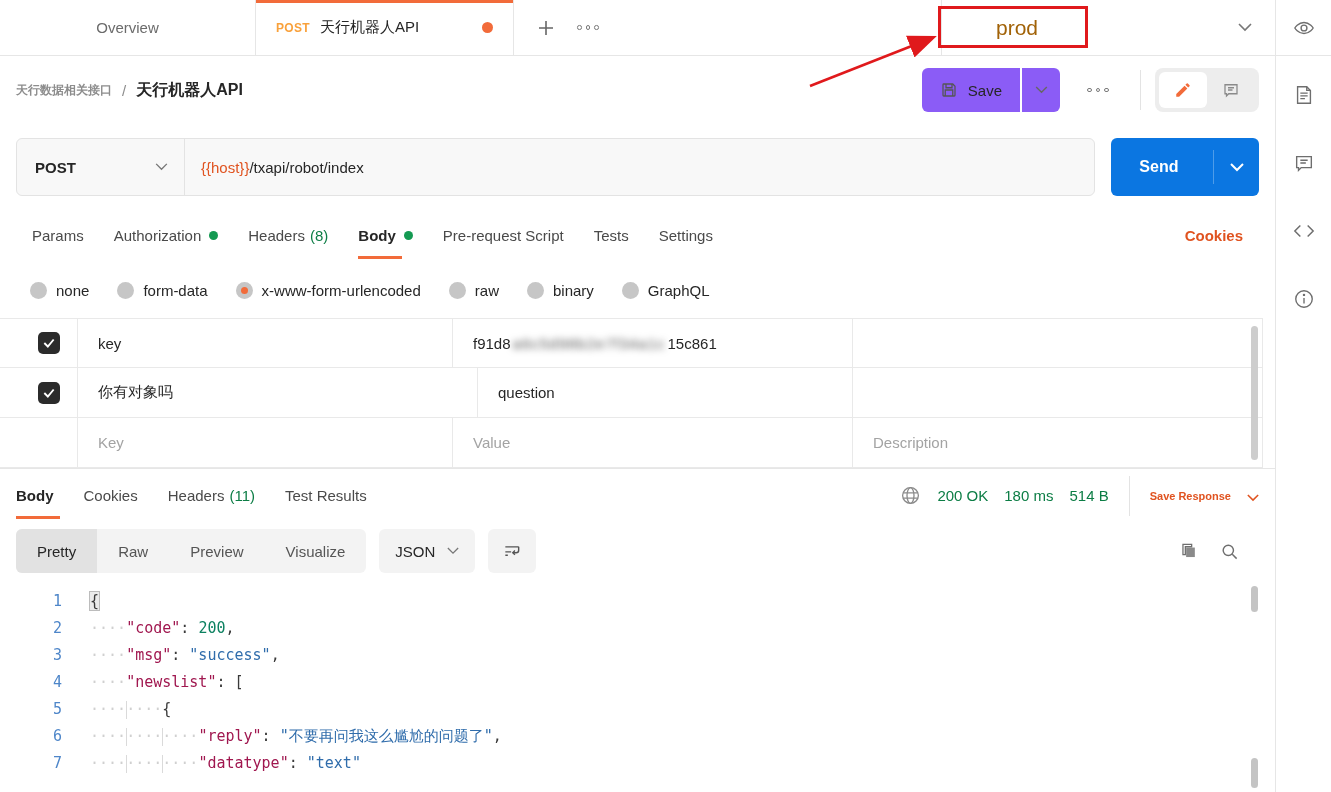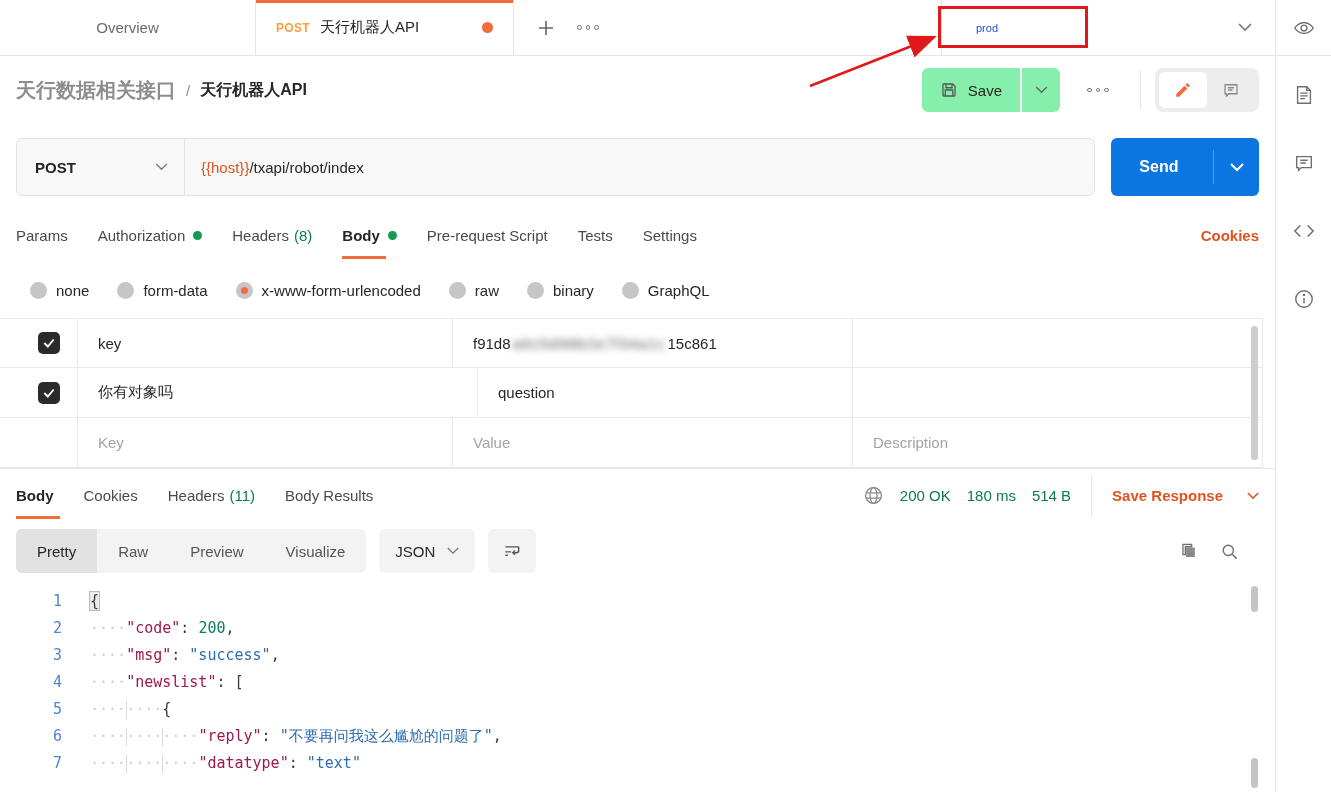--- a/index.html
+++ b/index.html
@@ -25,31 +25,31 @@
   .tab-method{color:var(--post-amber); font-weight:bold; font-size:12px; letter-spacing:.3px; margin-right:10px;}
   .tab-title{font-size:15px; color:var(--ink);}
   .odot{width:11px; height:11px; border-radius:50%; background:var(--orange); margin-left:auto;}
   .iconbtn{display:flex; align-items:center; justify-content:center; color:#666; background:none; border:none; cursor:pointer;}
   .plusbtn{width:40px; margin-left:12px;}
   .dots{display:inline-flex; gap:4px; align-items:center;}
   .dots i{width:4.5px; height:4.5px; border-radius:50%; border:1.4px solid #7a7a7a; display:block;}
   .tab-more{width:44px;}
   .envbox{position:absolute; left:941px; top:0; bottom:0; width:335px; border-left:1px solid var(--border);
           display:flex; align-items:center; padding:0 24px 0 34px;}
-  .envname{color:#1d4ed8; font-size:11px;}
+  .envname{color:#a16207; font-size:21px;margin-left:20px;}
   .envchev{margin-left:auto; color:#777;}
 
   
   .crumb-row{height:68px; display:flex; align-items:center; padding:0 16px;}
-  .crumb-folder{color:var(--lgray); font-size:20px; font-weight:600;}
+  .crumb-folder{color:var(--lgray); font-size:12px; font-weight:600;}
   .crumb-sep{color:var(--lgray); font-size:15px; margin:0 10px;}
   .crumb-current{color:var(--ink); font-size:16px; font-weight:700;}
   .crumb-right{margin-left:auto; display:flex; align-items:center;}
   .savegrp{display:flex; gap:2px;}
-  .btn-gray{background:#86efac; border:none; height:44px; display:flex; align-items:center; cursor:pointer; color:var(--ink);}
+  .btn-gray{background:#8b5cf6; border:none; height:44px; display:flex; align-items:center; cursor:pointer; color:var(--ink);}
   .btn-save{border-radius:6px 0 0 6px; padding:0 18px; gap:10px; font-size:15px;}
   .btn-save-chev{border-radius:0 6px 6px 0; width:38px; justify-content:center; color:#666;}
   .crumb-more{margin:0 10px 0 20px; width:36px; height:44px;}
   .vdiv{width:1px; height:40px; background:#e3e3e3; margin:0 14px;}
   .editpill{background:#ededed; border-radius:8px; padding:4px; display:flex;}
   .editpill .seg{width:48px; height:36px; display:flex; align-items:center; justify-content:center; border-radius:6px; cursor:pointer;}
   .seg-edit{background:#fff; color:var(--orange);}
   .seg-comment{color:#8a8a8a;}
 
   
@@ -58,21 +58,21 @@
   .method{width:168px; display:flex; align-items:center; padding-left:18px; border-right:1px solid #e3e3e3; cursor:pointer;}
   .method-label{font-weight:bold; font-size:15px; color:var(--ink);}
   .method-chev{margin-left:auto; margin-right:16px; color:#777;}
   .urltext{display:flex; align-items:center; padding-left:16px; font-size:15px; color:var(--ink); flex:1; cursor:text;}
   .hostvar{color:var(--orange-text);}
   .sendbtn{width:148px; height:58px; background:var(--blue); border:none; border-radius:6px; display:flex; align-items:center; cursor:pointer;}
   .sendlabel{color:#fff; font-weight:bold; font-size:16px; padding-left:28px;}
   .sendchev{margin-left:auto; width:46px; height:34px; border-left:1px solid rgba(255,255,255,.28); display:flex; align-items:center; justify-content:center; color:#fff;}
 
   
-  .rtabs{height:54px; display:flex; align-items:center; padding:0 16px; gap:30px; position:relative;}
+  .rtabs{height:54px; display:flex; align-items:center; padding:0 32px; gap:30px; position:relative;}
   .rtab{display:flex; align-items:center; font-size:15px; color:#4a4a4a; height:100%; position:relative; cursor:pointer;}
   .rtab.active{color:var(--ink); font-weight:600;}
   .rtab.active::after{content:""; position:absolute; left:0; bottom:3px; width:44px; height:3px; background:var(--orange);}
   .rcount{color:var(--green); margin-left:5px;}
   .gdot{width:9px; height:9px; border-radius:50%; background:var(--dotgreen); margin-left:8px;}
   .cookies{margin-left:auto; color:var(--orange-text); font-size:15px; font-weight:600; cursor:pointer;}
 
   
   .modes{height:56px; display:flex; align-items:center; padding-left:30px; gap:28px;}
   .mode{display:flex; align-items:center; gap:9px; font-size:15px; color:var(--ink); cursor:pointer;}
@@ -91,21 +91,21 @@
   .ph .tc{color:var(--pholder);}
   .cbx{width:22px; height:22px; border-radius:5px; background:#2b2b2b; display:flex; align-items:center; justify-content:center; cursor:pointer; flex:none;}
   .blur{filter:blur(3.5px); color:#555; margin:0 2px; letter-spacing:1px;}
   .tbl-scroll{position:absolute; right:5px; top:8px; width:7px; height:134px; background:#cdcdcd; border-radius:4px;}
 
   
   .resp-head{height:54px; border-top:1px solid var(--border); display:flex; align-items:center; padding:0 16px;}
   .resp-tabs{display:flex; gap:30px; height:100%;}
   .resp-right{margin-left:auto; display:flex; align-items:center; gap:16px;}
   .stat{color:var(--green); font-size:15px;}
-  .save-resp{display:flex; align-items:center; gap:24px; color:var(--orange-text); font-size:15px; font-weight:600; cursor:pointer;}
+  .save-resp{display:flex; align-items:flex-end; gap:16px; color:var(--orange-text); font-size:11px; font-weight:600; cursor:pointer;}
   .globe{color:#8a8a8a;}
 
   
   .resp-toolbar{height:58px; display:flex; align-items:center; padding:0 16px; gap:13px;}
   .segctl{display:flex; background:var(--panel); border-radius:6px; overflow:hidden; height:44px;}
   .segctl .vseg{display:flex; align-items:center; padding:0 21px; font-size:15px; color:#555; cursor:pointer;}
   .segctl .vseg.active{background:#e2e2e2; color:var(--ink);}
   .jsonbox{height:44px; background:var(--panel); border-radius:6px; display:flex; align-items:center; gap:12px; padding:0 16px; font-size:15px; color:var(--ink); cursor:pointer;}
   .jsonbox .chev{color:#777;}
   .wrapbox{height:44px; width:48px; background:var(--panel); border-radius:6px; display:flex; align-items:center; justify-content:center; color:#555; cursor:pointer;}
@@ -341,21 +341,21 @@
             <span class="rlbl">Body</span>
           </div>
           <div class="rtab">
             <span class="rlbl">Cookies</span>
           </div>
           <div class="rtab">
             <span class="rlbl">Headers</span>
             <span class="rcount">(11)</span>
           </div>
           <div class="rtab">
-            <span class="rlbl">Body Results</span>
+            <span class="rlbl">Test Results</span>
           </div>
         </div>
       <div class="resp-right">
         <span class="globe">
           <svg width="21" height="21" viewBox="0 0 24 24" fill="none" stroke="currentColor" stroke-width="1.5">
             <circle cx="12" cy="12" r="9"></circle>
               <ellipse cx="12" cy="12" rx="4" ry="9"></ellipse>
               <path d="M3.5 9h17M3.5 15h17"></path>
           </svg>
         </span>

